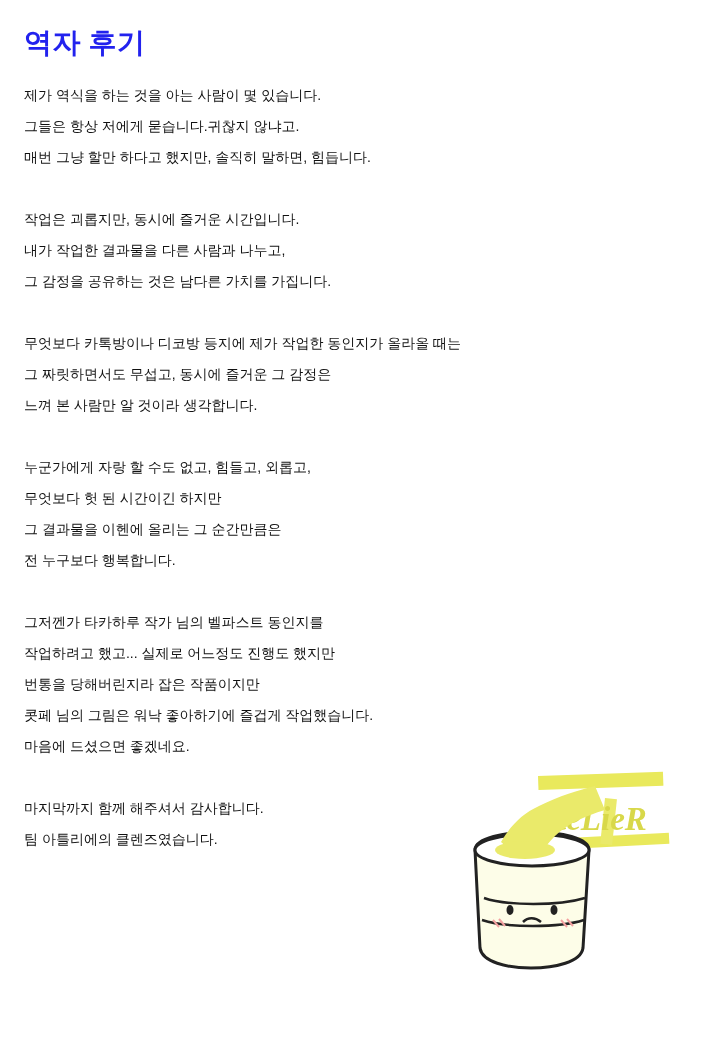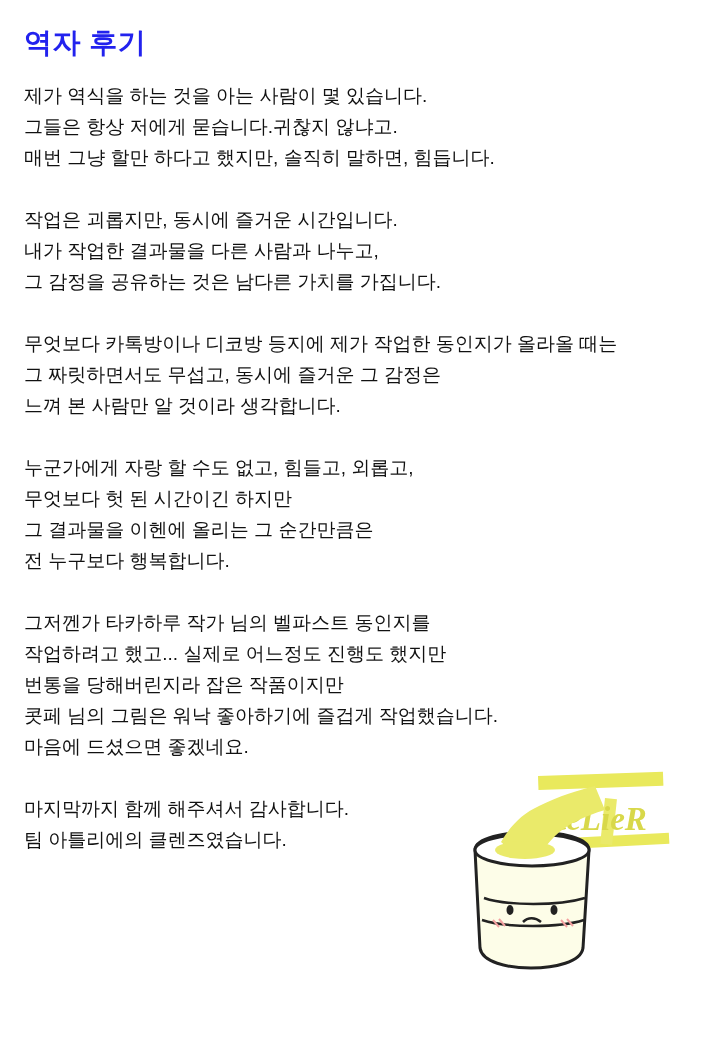--- a/index.html
+++ b/index.html
@@ -20,27 +20,28 @@
     background: #ffffff;
   }
   .title {
     position: absolute;
     left: 24px;
     top: 24px;
     font-size: 28px;
     font-weight: bold;
     color: #2222ee;
     letter-spacing: 0.5px;
+    font-family: Liberation Serif, serif;
   }
   .body-text {
     position: absolute;
     left: 24px;
     top: 80px;
     width: 690px;
-    font-size: 19px;
+    font-size: 14px;
     line-height: 31px;
     color: #111111;
     white-space: pre-wrap;
   }
   .mascot {
     position: absolute;
     left: 455px;
     top: 770px;
     width: 240px;
     height: 220px;

